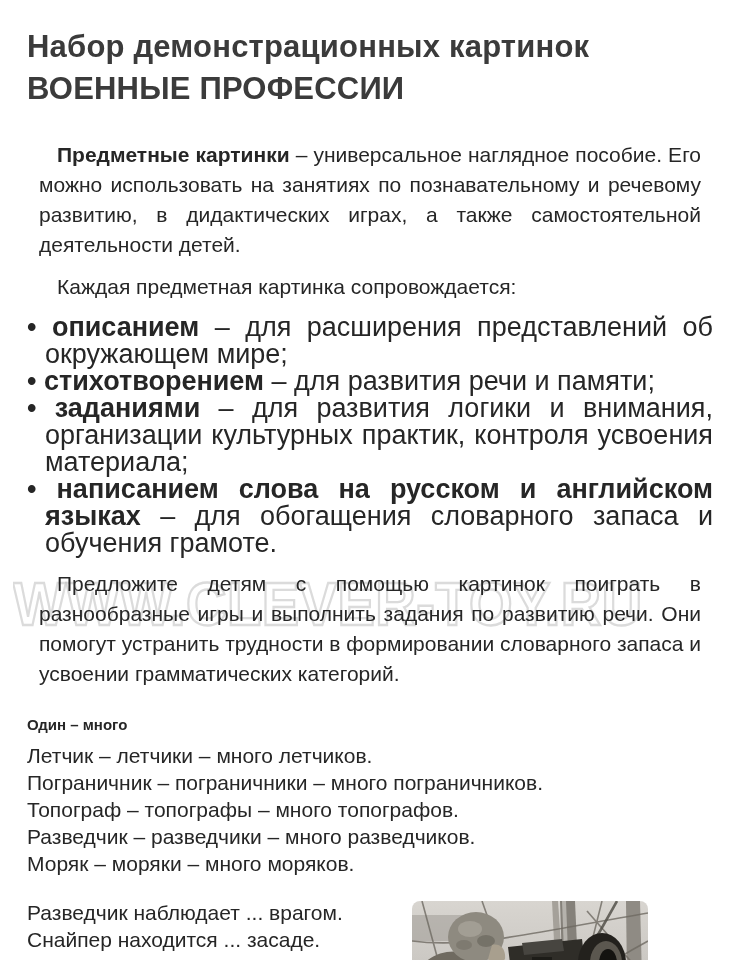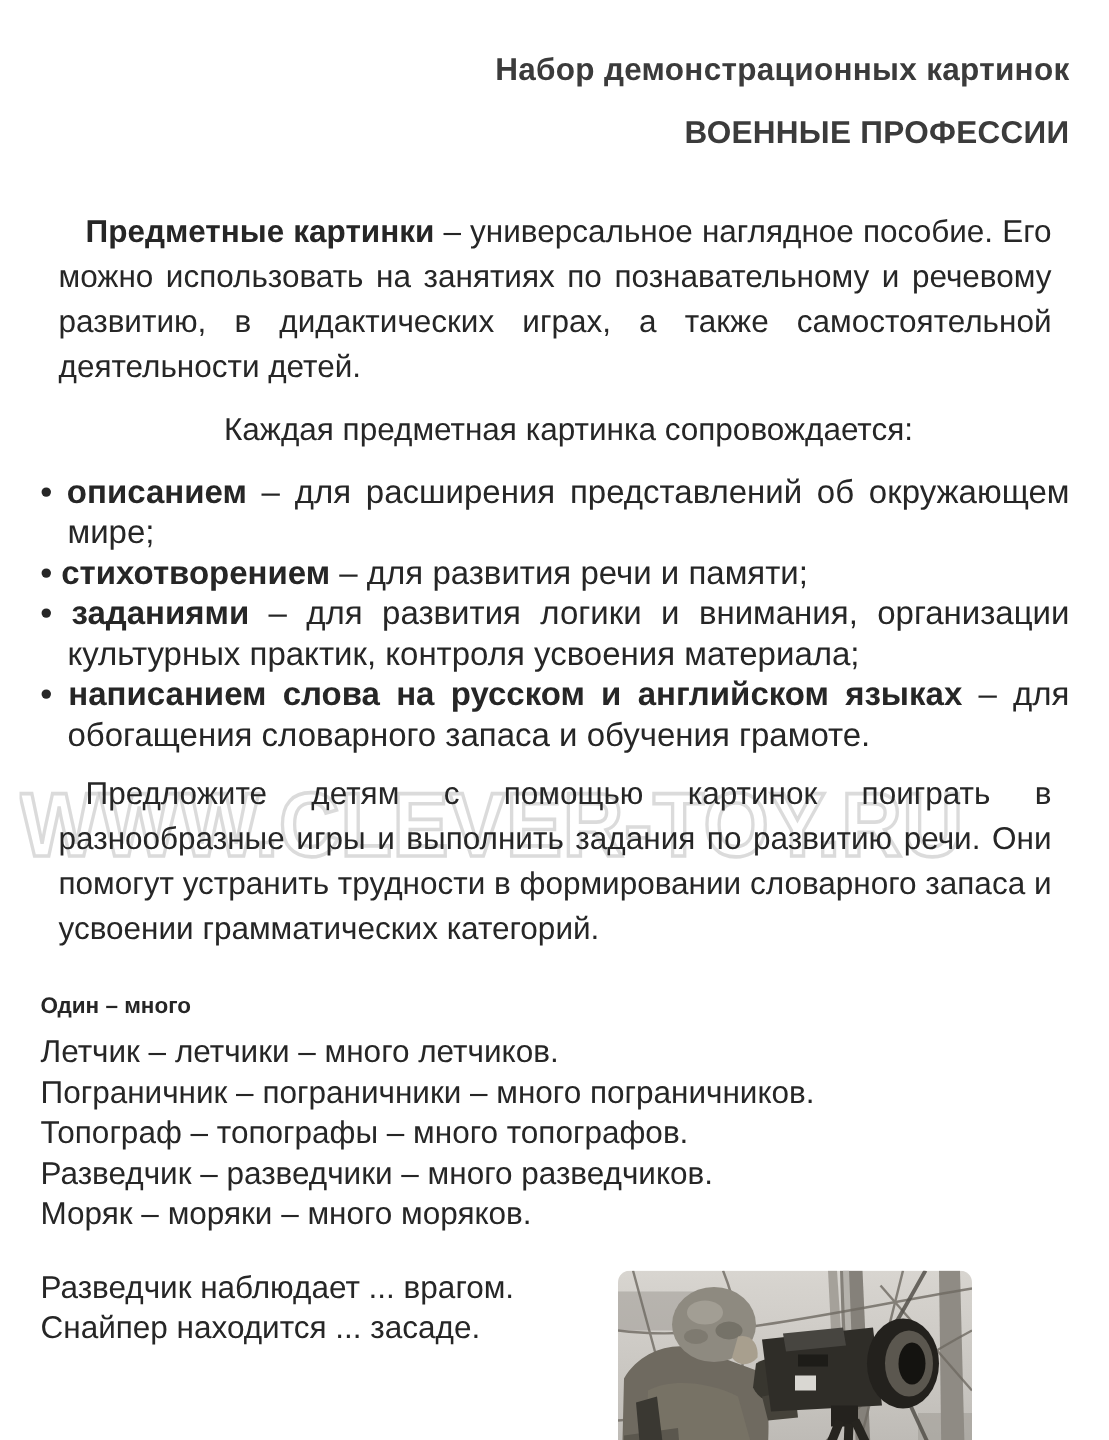--- a/index.html
+++ b/index.html
@@ -7,36 +7,36 @@
     position:relative;
     width:739px;height:960px;
     box-sizing:border-box;
     padding:26px 26px 0 27px;
     overflow:hidden;
     background:#ffffff;
     font-family:"Liberation Sans","DejaVu Sans",sans-serif;
     color:#262626;
   }
   h1{
-    margin:0;text-align:right;
-    font-size:21px;line-height:42px;
+    margin:0;text-align:left;
+    font-size:31px;line-height:42px;
     color:#3b3b3b;letter-spacing:0.2px;
   }
   h1 span{display:block;}
   .para{
     margin:12px;font-size:21px;line-height:30px;
     text-align:justify;
   }
   .indent{text-indent:18px;}
   .intro{margin-top:30px;}
-  .kazh{margin-top:8px;text-align:center;}
+  .kazh{margin-top:8px;text-align:left;}
   ul.features{
     margin:3px 0 0;padding:0 0 0 18px;
     list-style:none;
-    font-size:22px;line-height:27px;
+    font-size:27px;line-height:27px;
   }
   ul.features li{
     text-indent:-18px;padding-left:0;
     text-align:justify;
   }
   ul.features li::before{content:"• ";font-weight:bold;}
   .wm-wrap{position:relative;margin-top:6px;}
   .watermark{
     position:absolute;left:-14px;top:2px;width:740px;
     font-size:56px;font-weight:bold;letter-spacing:0.5px;

